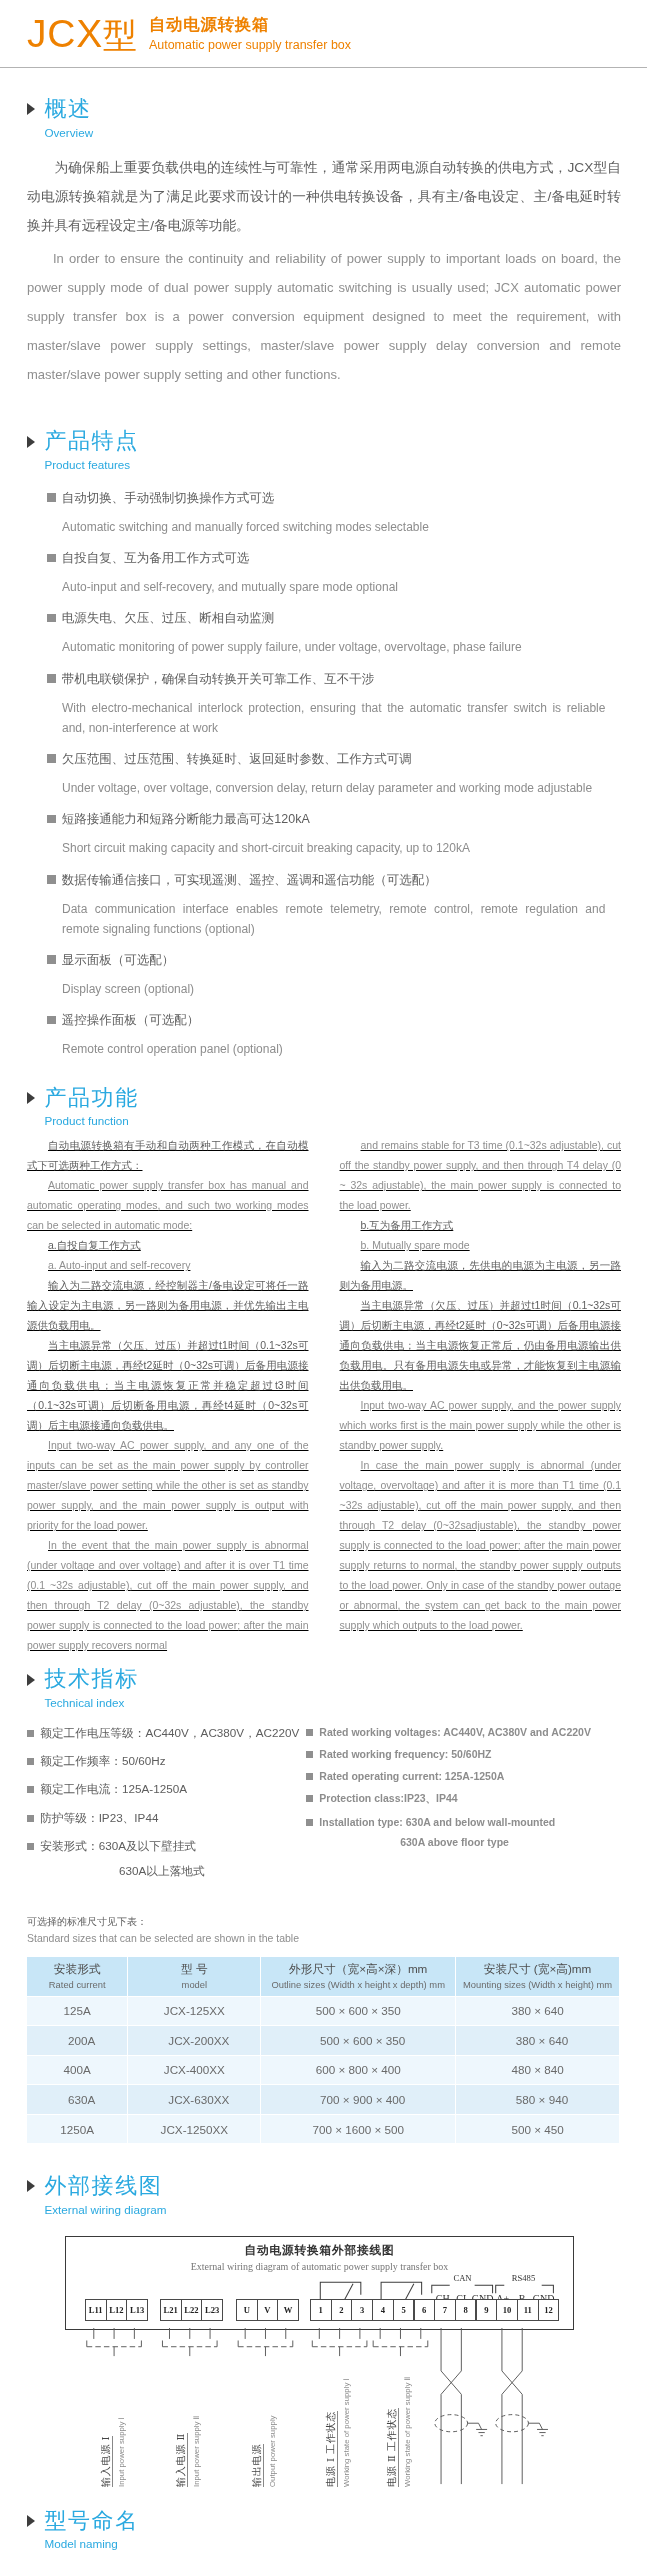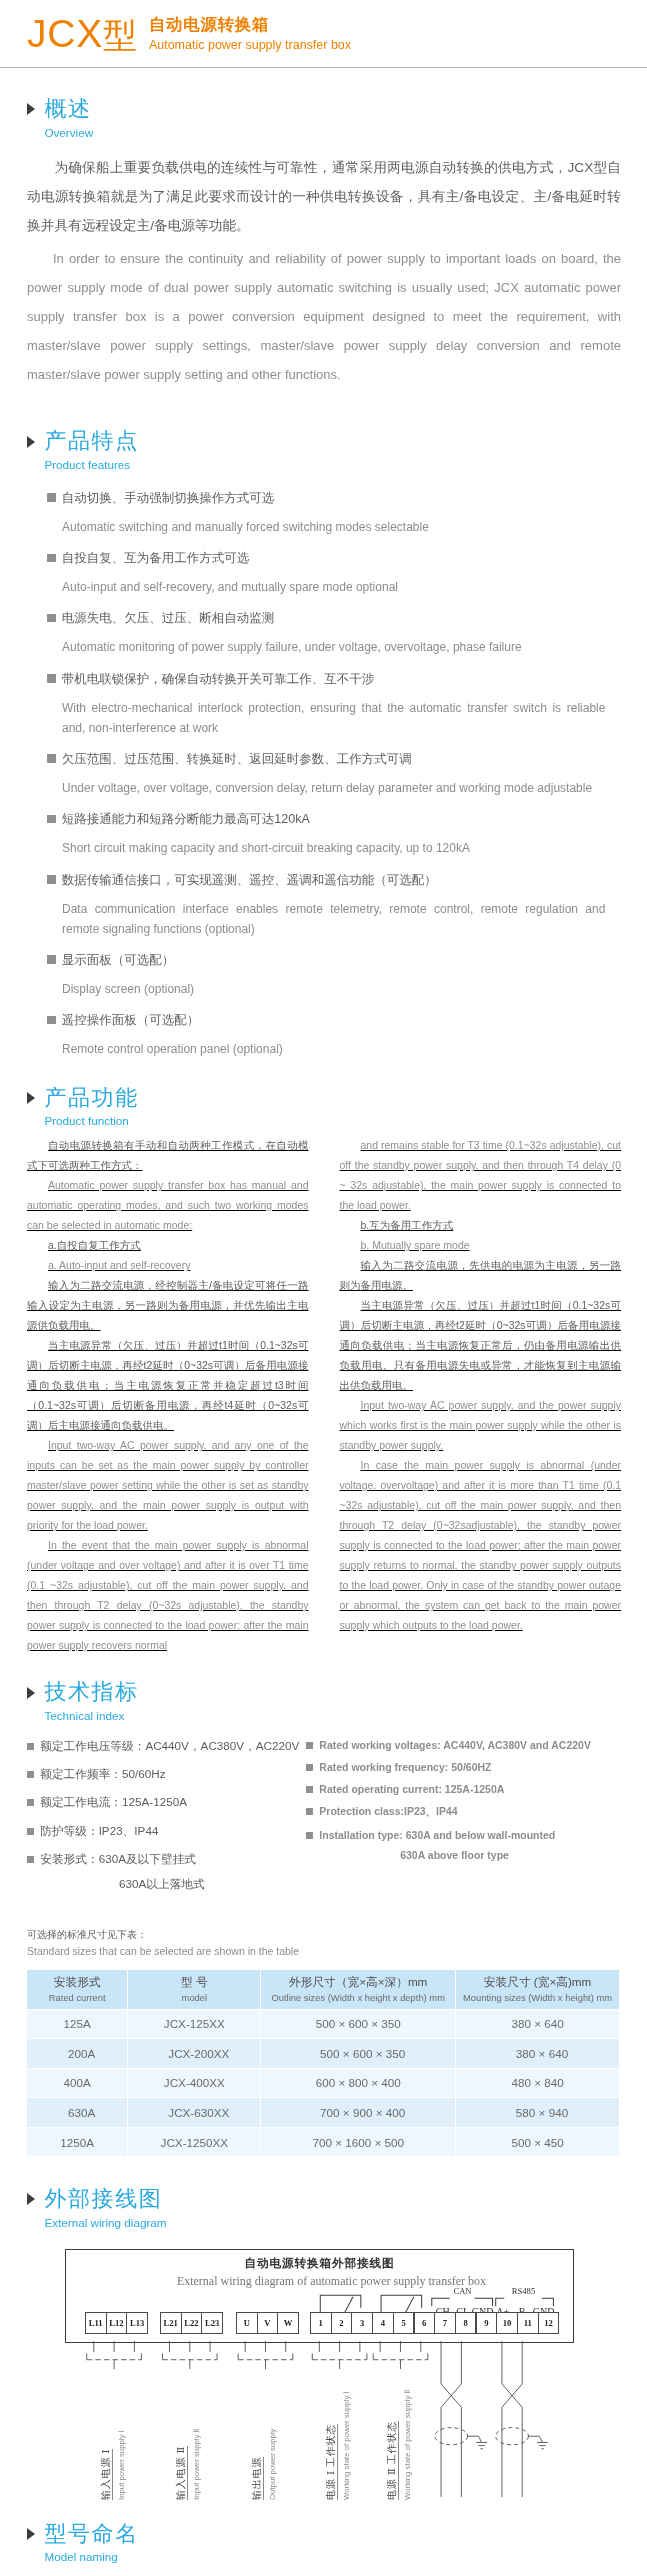--- a/index.html
+++ b/index.html
@@ -54,21 +54,21 @@
   table.sizes th .h-cn{color:#4e4e4e;font-size:11.7px;}
   table.sizes th .h-en{color:#6b6b6b;font-size:9.4px;margin-top:1.6px;}
   table.sizes td{text-align:center;color:#6a6a6a;font-size:11.7px;padding:7.8px 3.1px;
                  border-right:1.6px solid #fff;border-bottom:1.6px solid #fff;}
   tr.odd td{background:#eef7fd;} tr.even td{background:#e0eff9;padding-left:12px;}
   
   .wdiag{position:relative;height:264px;margin-top:20px;font-family:"Liberation Serif","DejaVu Serif",serif;}
   .wbox{position:absolute;left:65px;top:0;width:507px;height:92px;border:1.6px solid #3a3a3a;}
   .wt-cn{position:absolute;top:6.2px;left:0;width:100%;text-align:center;color:#333;
          font-size:11.7px;font-weight:bold;letter-spacing:0.8px;}
-  .wt-en{position:absolute;top:24px;left:12px;width:100%;text-align:center;color:#777;font-size:12px;}
+  .wt-en{position:absolute;top:24px;left:0;width:100%;text-align:center;color:#777;font-size:10px;}
   .tgroup{position:absolute;bottom:8px;display:flex;font-weight:bold;}
   .term{width:19.5px;height:20px;border:0.8px solid #4a4a4a;margin-right:-0.8px;background:#fff;
         display:flex;align-items:center;justify-content:center;font-size:8.6px;color:#222;}
   .pin{position:absolute;top:56px;width:23.4px;text-align:center;font-size:10px;color:#333;}
   .buslbl{position:absolute;top:36px;text-align:center;font-size:8.6px;color:#333;}
   .wsvg{position:absolute;left:0;top:0;}
   .wlabel{position:absolute;width:125px;height:33px;transform:rotate(-90deg);
           transform-origin:0 0;line-height:15px;white-space:nowrap;}
   .wl-cn{color:#444;font-size:10px;border-bottom:0.8px solid #888;padding-bottom:0.8px;letter-spacing:0.8px;}
   .wl-en{color:#8a8a8a;font-size:7.8px;font-family:"Liberation Sans",sans-serif;}
@@ -147,21 +147,21 @@
       <div class="fp fp-en">and remains stable for T3 time (0.1~32s adjustable), cut off the standby power supply, and then through T4 delay (0 ~ 32s adjustable), the main power supply is connected to the load power.</div>
       <div class="fp fp-cn">b.互为备用工作方式</div>
       <div class="fp fp-en">b. Mutually spare mode</div>
       <div class="fp fp-cn">输入为二路交流电源，先供电的电源为主电源，另一路则为备用电源。</div>
       <div class="fp fp-cn">当主电源异常（欠压、过压）并超过t1时间（0.1~32s可调）后切断主电源，再经t2延时（0~32s可调）后备用电源接通向负载供电；当主电源恢复正常后，仍由备用电源输出供负载用电。只有备用电源失电或异常，才能恢复到主电源输出供负载用电。</div>
       <div class="fp fp-en">Input two-way AC power supply, and the power supply which works first is the main power supply while the other is standby power supply.</div>
       <div class="fp fp-en">In case the main power supply is abnormal (under voltage, overvoltage) and after it is more than T1 time (0.1 ~32s adjustable), cut off the main power supply, and then through T2 delay (0~32sadjustable), the standby power supply is connected to the load power; after the main power supply returns to normal, the standby power supply outputs to the load power. Only in case of the standby power outage or abnormal, the system can get back to the main power supply which outputs to the load power.</div>
     </div>
   </div>
 
-  <div style="margin-top:22px" class="sec-head">
+  <div style="margin-top:9px" class="sec-head">
     <span class="tri"></span>
     <div>
       <div class="sec-cn">技术指标</div>
       <div class="sec-en">Technical index</div>
     </div>
   </div>
   <div class="tech-cols">
     <div class="tech-left">
       <div class="tl-item"><span class="sq small"></span><span>额定工作电压等级：AC440V，AC380V，AC220V</span></div>
       <div class="tl-item"><span class="sq small"></span><span>额定工作频率：50/60Hz</span></div>

